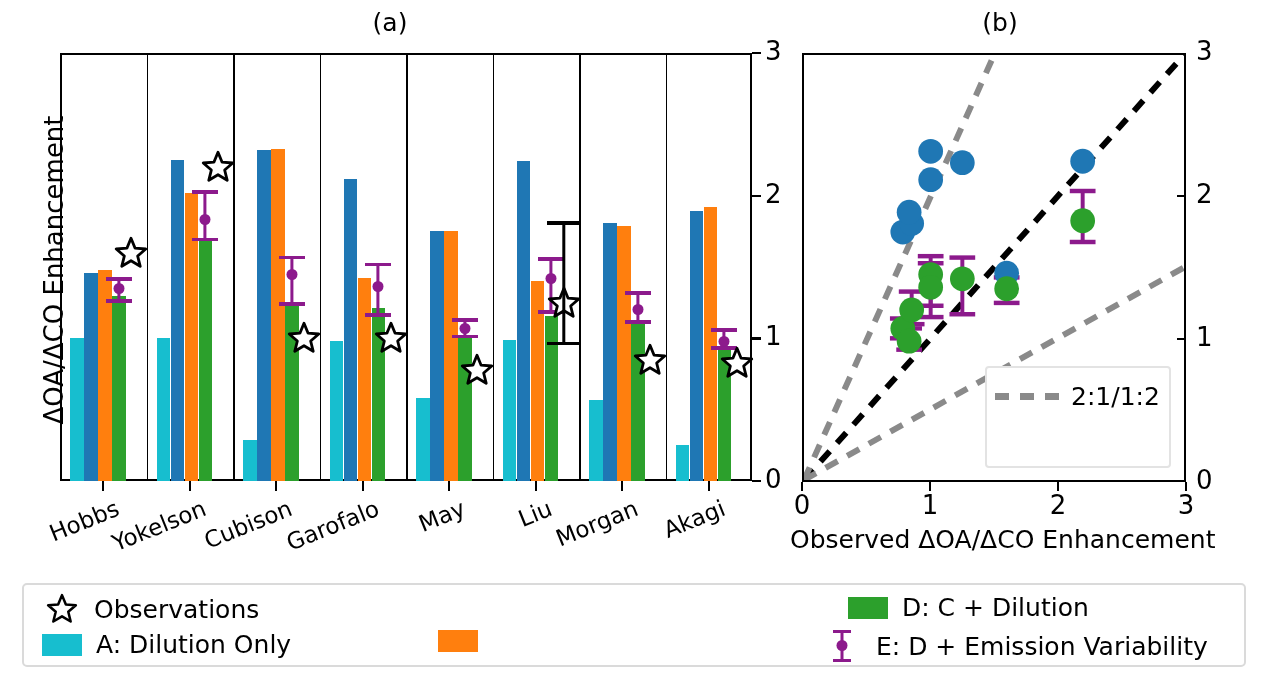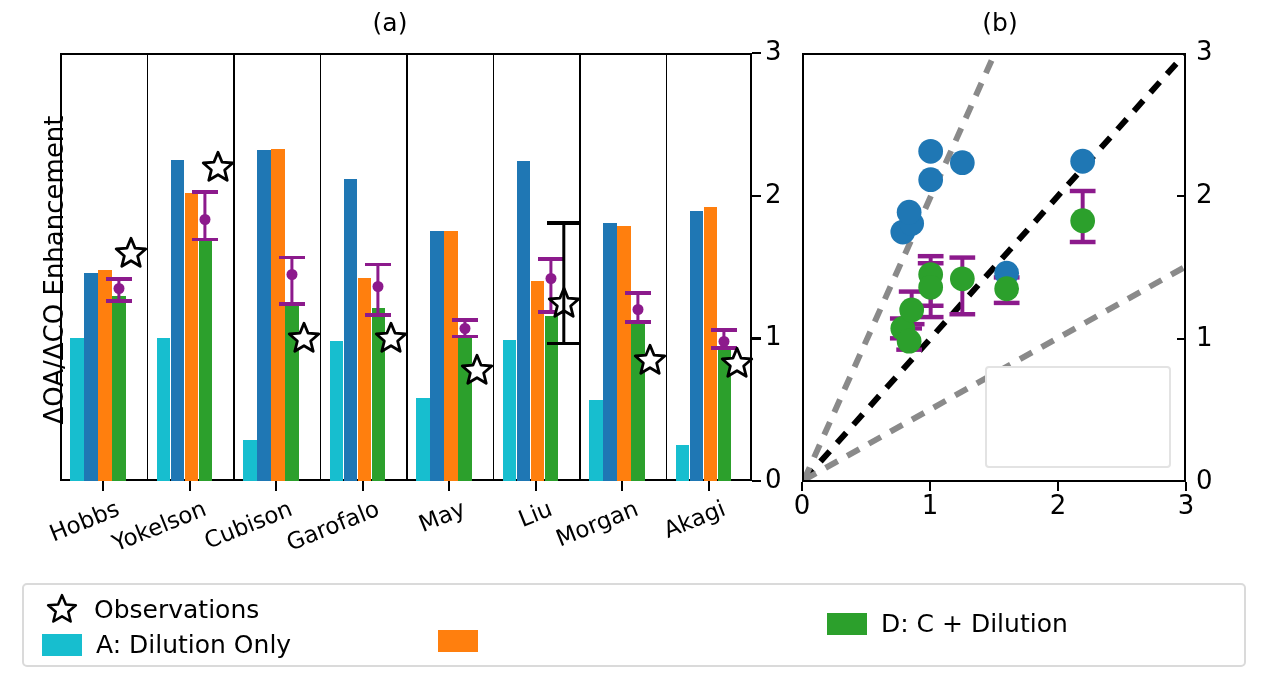--- a/index.html
+++ b/index.html
@@ -323,22 +323,27 @@
       <div class="xtick-b" style="left: 801px; top: 482px;"></div>
       <div class="xlab-b" style="left: 772px; top: 490px; width: 60px;">0</div>
       <div class="xtick-b" style="left: 929px; top: 482px;"></div>
       <div class="xlab-b" style="left: 900px; top: 490px; width: 60px;">1</div>
       <div class="xtick-b" style="left: 1057px; top: 482px;"></div>
       <div class="xlab-b" style="left: 1028px; top: 490px; width: 60px;">2</div>
       <div class="xtick-b" style="left: 1185px; top: 482px;"></div>
       <div class="xlab-b" style="left: 1156px; top: 490px; width: 60px;">3</div>
     </div>
 
+  <div class="axlabel-b" style="left:790px;top:525px;width:410px;text-align:center;">Observed ΔOA/ΔCO Enhancement</div>
 
   <div id="legend-b">
+    <div class="lb-row">
+      <span class="lb-dash grey"></span>
+      <span class="lb-txt">2:1/1:2</span>
+    </div>
   </div>
 
   <div id="legend-bottom">
 
     <div class="lg-item" style="left:18px;top:45px;">
       <span class="lg-swatch" style="background:#17becf;"></span>
       <span class="lg-label">A: Dilution Only</span>
     </div>
 
     <div class="lg-item" style="left:22px;top:8px;">
@@ -348,20 +353,29 @@
           </svg>
       </span>
       <span class="lg-label">Observations</span>
     </div>
 
 
     <div class="lg-item" style="left:414px;top:45px;">
       <span class="lg-swatch" style="background:#ff7f0e;"></span>
     </div>
 
-    <div class="lg-item" style="left:803px;top:8px;margin-top:16px;">
+    <div class="lg-item" style="left:824px;top:8px;">
       <span class="lg-swatch" style="background:#2ca02c;"></span>
       <span class="lg-label">D: C + Dilution</span>
     </div>
 
+    <div class="lg-item" style="left:802px;top:44px;">
+      <span class="lg-err">
+        <i style="left:50%;transform:translateX(-50%);top:2px;width:3px;height:30px;"></i>
+        <i style="left:50%;transform:translateX(-50%);top:1px;width:18px;height:3.4px;"></i>
+        <i style="left:50%;transform:translateX(-50%);bottom:1px;width:18px;height:3.4px;"></i>
+        <i style="left:50%;top:11px;width:11px;height:11px;border-radius:50%;transform:translateX(-50%);"></i>
+      </span>
+      <span class="lg-label">E: D + Emission Variability</span>
+    </div>
 
   </div>
 </div>
 
 </body></html>

